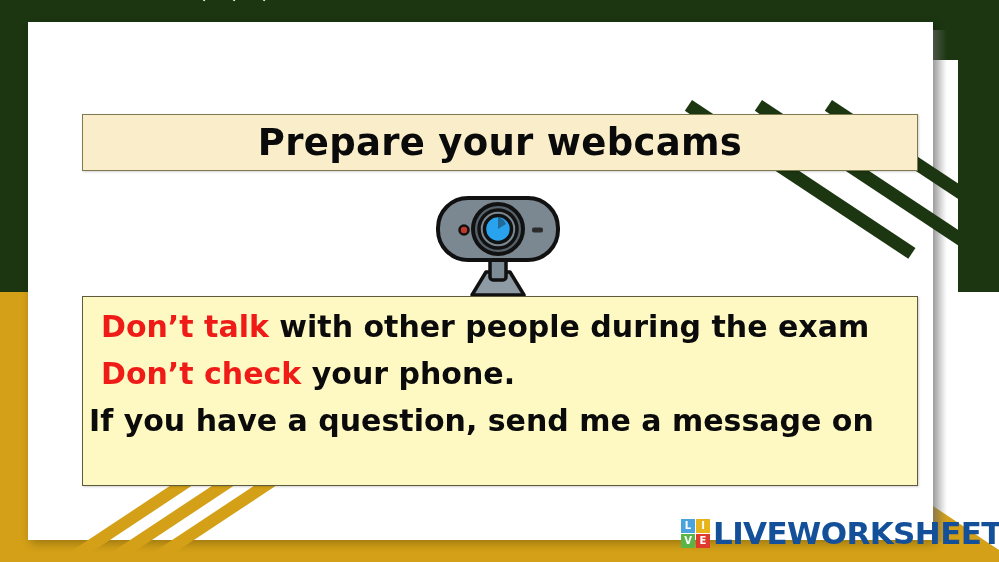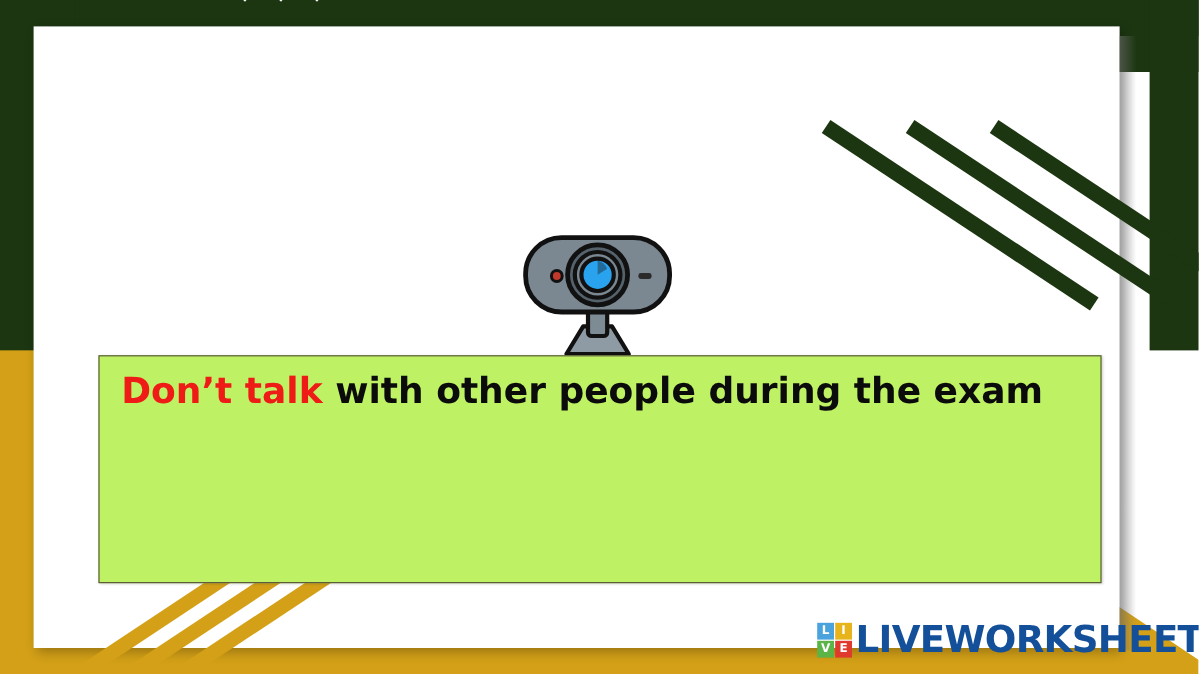--- a/index.html
+++ b/index.html
@@ -78,21 +78,21 @@
     font-size:37px;font-weight:700;color:#0a0a0a;letter-spacing:0.3px;
     white-space:nowrap;
   }
 
   
   .webcam{position:absolute;left:428px;top:192px;width:140px;height:110px;}
 
   
   .text-box{
     position:absolute;left:82px;top:296px;width:836px;height:190px;
-    background:#bef264;border:1.6px solid #5d5b3c;
+    background:#fef9c3;border:1.6px solid #5d5b3c;
     box-sizing:border-box;
     box-shadow:1px 1px 2px rgba(0,0,0,0.18);
     padding:6px 10px 0 6px;
   }
   .line{
     font-size:30px;font-weight:700;color:#0b0b0b;
     line-height:47px;white-space:nowrap;
   }
   .line.indent{padding-left:12px;}
   .red{color:#ee1b17;}
@@ -140,20 +140,23 @@
   <div class="card-shadow-right"></div>
 
   <div class="stripe-green" style="left:692px;top:100px;width:268px;"></div>
   <div class="stripe-green" style="left:762px;top:100px;width:268px;"></div>
   <div class="stripe-green" style="left:832px;top:100px;width:268px;"></div>
 
   <div class="stripe-gold" style="left:64px;top:556px;width:200px;transform:rotate(-33.5deg);"></div>
   <div class="stripe-gold" style="left:106px;top:556px;width:200px;transform:rotate(-33.5deg);"></div>
   <div class="stripe-gold" style="left:148px;top:556px;width:200px;transform:rotate(-33.5deg);"></div>
 
+  <div class="title-box">
+    <span class="title-text">Prepare your webcams</span>
+  </div>
 
   <div class="webcam">
     <svg viewBox="0 0 140 110" width="140" height="110" xmlns="http://www.w3.org/2000/svg">
 
       <path d="M44 103 L58 80 L82 80 L96 103 Z" fill="#8e9ba4" stroke="#111111" stroke-width="3.5" stroke-linejoin="round"></path>
 
       <rect x="62" y="62" width="16" height="26" rx="3" fill="#7d8b95" stroke="#111111" stroke-width="3.5"></rect>
 
       <rect x="10" y="6" width="120" height="62" rx="30" fill="#7b8891" stroke="#111111" stroke-width="4"></rect>
 
@@ -165,20 +168,26 @@
       <circle cx="36" cy="38" r="4.5" fill="#c0392b" stroke="#111111" stroke-width="2.5"></circle>
 
       <rect x="104" y="35.5" width="11" height="5" rx="2" fill="#2b2b2b"></rect>
     </svg>
   </div>
 
   <div class="text-box">
     <div class="line indent">
       <span class="red">Don’t talk </span><span>with other people during the exam</span>
     </div>
+    <div class="line indent">
+      <span class="red">Don’t check </span><span>your phone.</span>
+    </div>
+    <div class="line">
+      <span>If you have a question, send me a message on</span>
+    </div>
   </div>
 
   <div class="logo">
     <div class="logo-tiles">
       <span class="tile t-li">L</span>
       <span class="tile t-i">I</span>
       <span class="tile t-v">V</span>
       <span class="tile t-e">E</span>
     </div>
     <span class="logo-word">LIVEWORKSHEETS</span>

